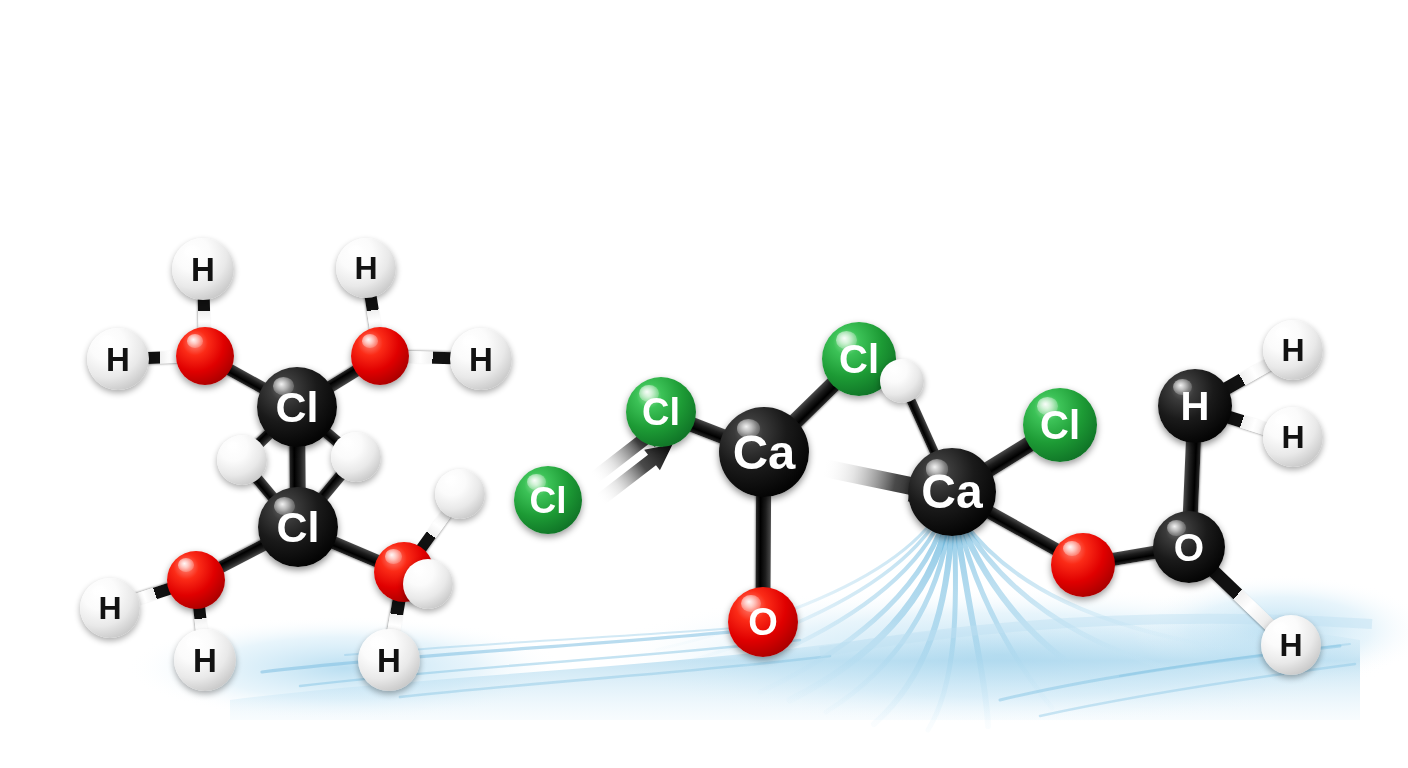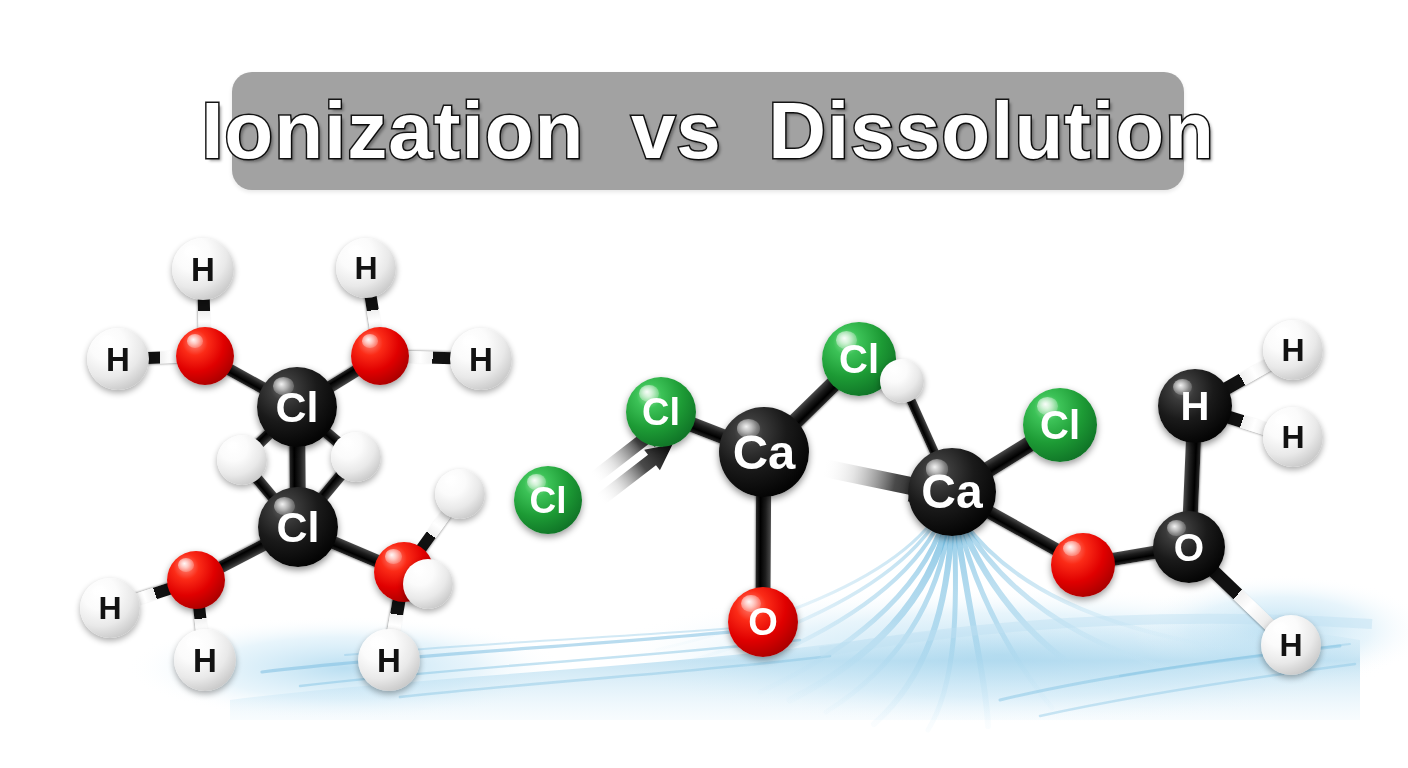--- a/index.html
+++ b/index.html
@@ -342,17 +342,14 @@
               <stop offset="0%" stop-color="#ffffff" stop-opacity="0.05"></stop>
               <stop offset="25%" stop-color="#cfcfcf" stop-opacity="0.55"></stop>
               <stop offset="60%" stop-color="#4a4a4a"></stop>
               <stop offset="100%" stop-color="#0a0a0a"></stop>
             </linearGradient>
           </defs>
           <path d="M0,7 L88.84255736976509,7 L88.84255736976509,0 L120.84255736976509,16 L88.84255736976509,32 L88.84255736976509,25 L0,25 Z" fill="url(#ag_arrow-3)"></path>
         </svg></div>
     </div>
 
-  <div id="title-banner">
-    <span id="title-text">Ionization  vs  Dissolution</span>
-  </div>
 
 </div>
 
 </body></html>

